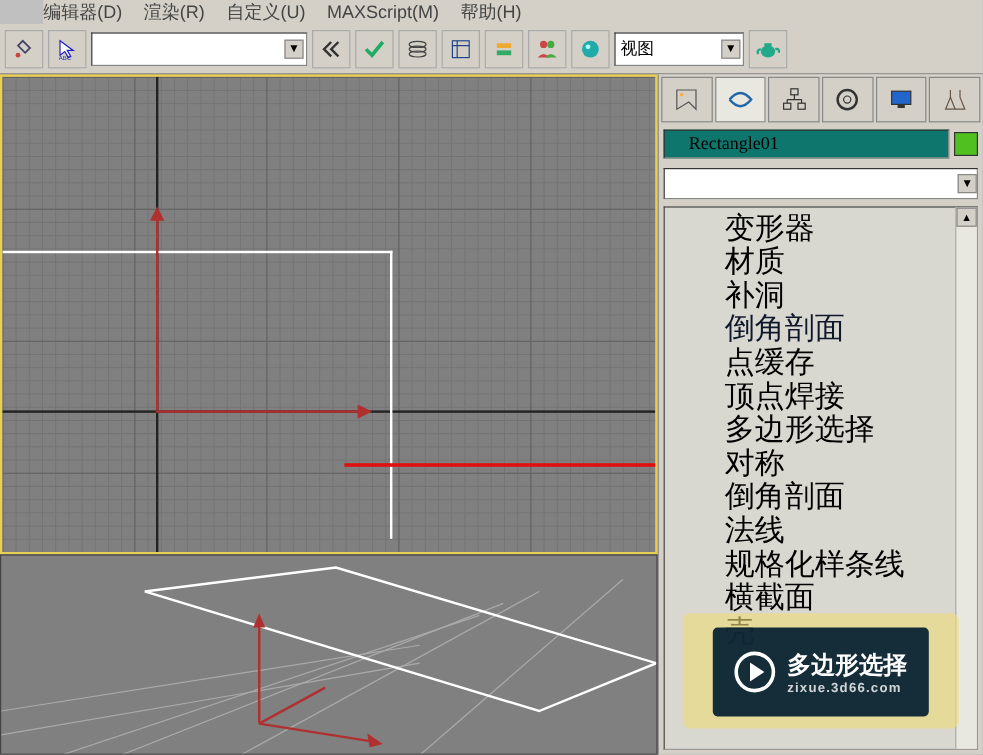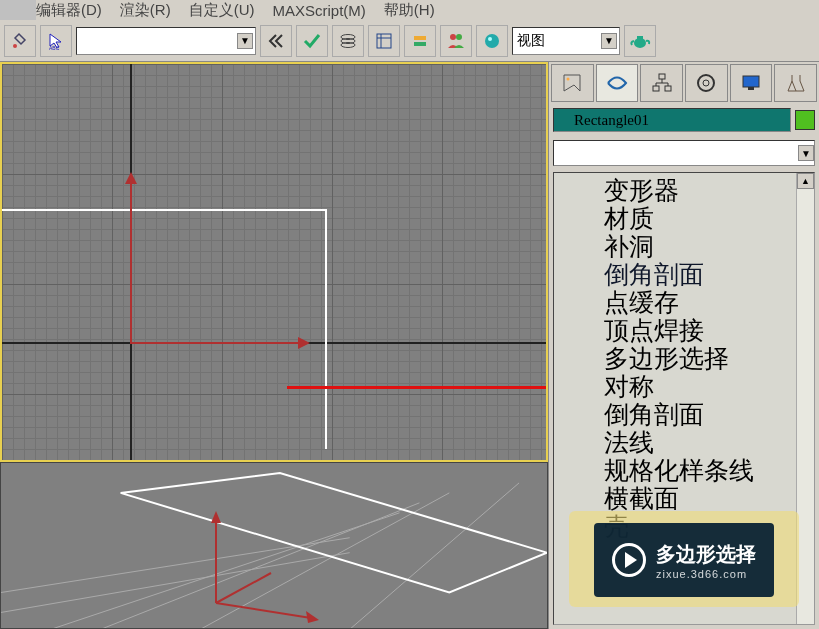--- a/index.html
+++ b/index.html
@@ -258,21 +258,21 @@
       justify-content: center;
     }
     .play-icon::after {
       content: "";
       border-top: 8px solid transparent;
       border-bottom: 8px solid transparent;
       border-left: 12px solid white;
       margin-left: 3px;
     }
     .wm-text { display: flex; flex-direction: column; font-size: 20px; font-weight: bold; }
-    .wm-sub { font-size: 11px; font-weight: normal; letter-spacing: 1px; opacity: 0.8; }
+    .wm-sub { font-size: 11px; font-weight: bold; letter-spacing: 1px; opacity: 0.8; }
     .persp-lines { position: absolute; inset: 0; }
     .persp-lines line { stroke: #aaa; stroke-width: 1; }
     .persp-gizmo { position: absolute; left: 200px; top: 40px; }
   </style>
 </head>
 <body>
 
 <div class="menubar">
   <span class="menu-item">编辑器(D)</span>
   <span class="menu-item">渲染(R)</span>

